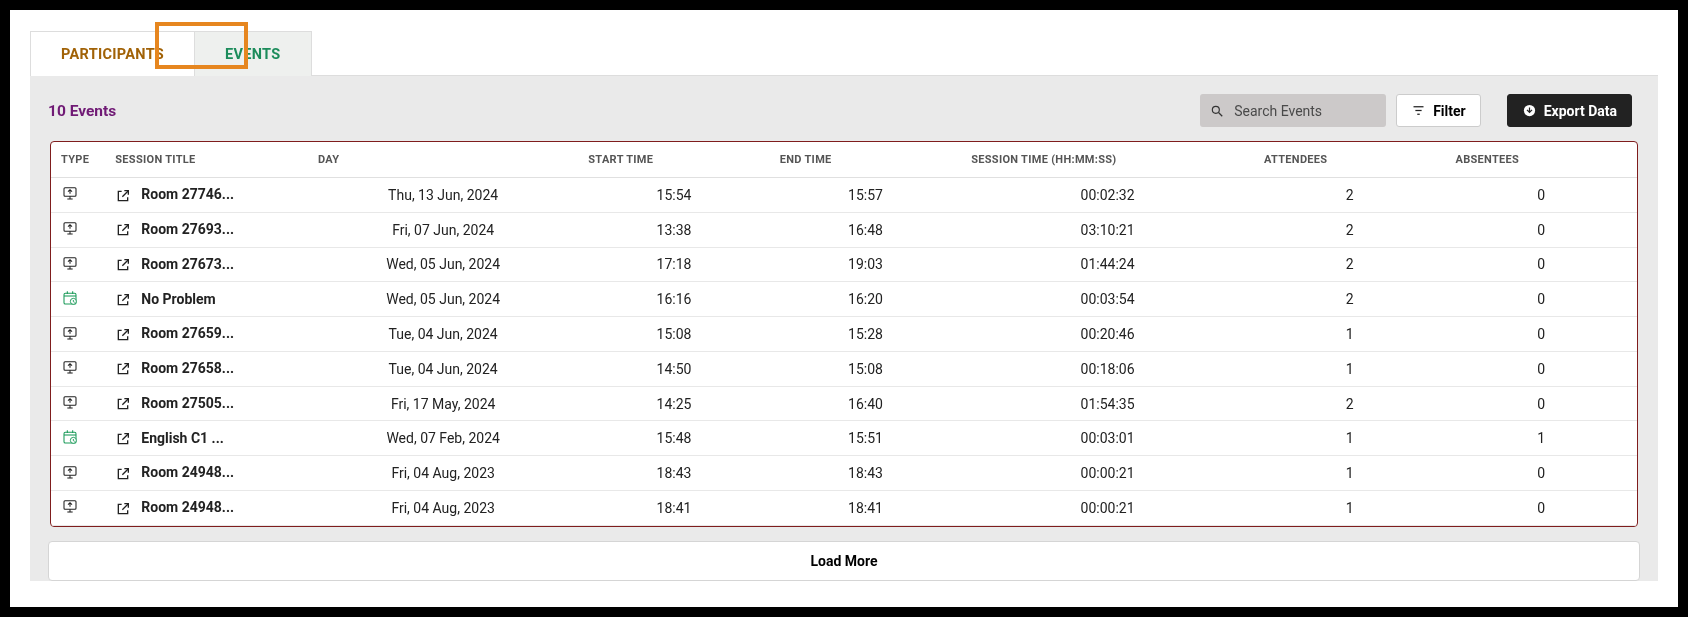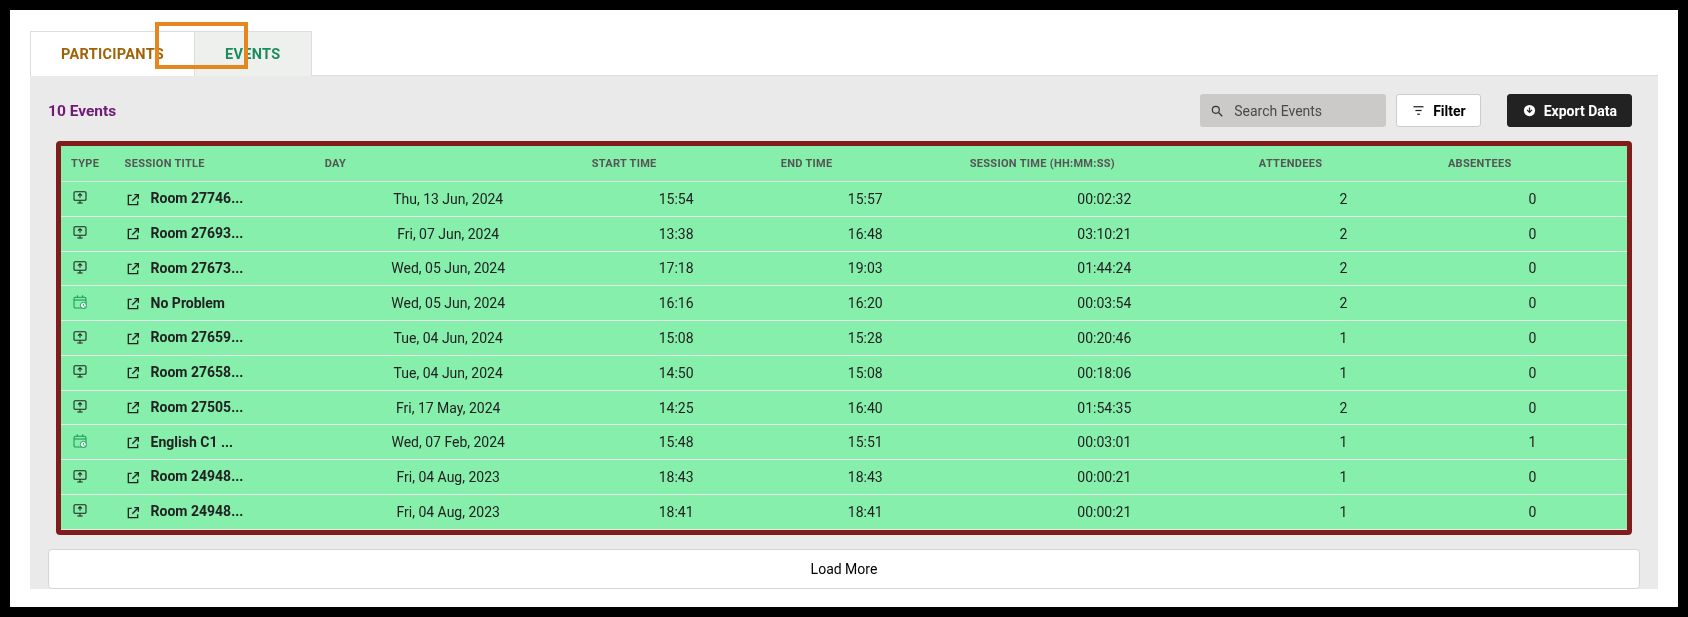--- a/index.html
+++ b/index.html
@@ -18,35 +18,35 @@
 .toolbar { display: flex; align-items: center; padding: 0 18px 14px 18px; }
 .events-count { font-weight: 700; font-size: 15.5px; flex: 0 0 auto; color: #701a75; }
 .spacer { flex: 1 1 auto; }
 .search-box { width: 186px; height: 33px; background: #ccc9c9; border-radius: 3px; display: flex; align-items: center; padding: 0 10px; margin-right: 10px; cursor: text; }
 .search-box .icon-search { width: 14px; height: 14px; margin-right: 10px; color:#333; }
 .search-box .ph { color: #4a4a4a; font-size: 14px; }
 .btn { height: 33px; border-radius: 3px; display: inline-flex; align-items: center; padding: 0 14px; font-weight: 700; font-size: 14px; cursor: pointer; border: 1px solid #ccc; background: #fff; margin-right: 26px; }
 .btn.dark { background: #222; color: #fff; border-color: #222; }
 .btn .ico { width: 15px; height: 15px; margin-right: 7px; }
 
-.table-wrap { margin: 0 26px; border: 5px solid #7f1d1d; border-radius: 4px; background: #86efac; overflow: hidden; }
+.table-wrap { margin: 0 20px; border: 1px solid #7f1d1d; border-radius: 4px; background: #ffffff; overflow: hidden; }
 table { width: 100%; border-collapse: collapse; }
 thead td { font-size: 11px; font-weight: 700; color: #555; letter-spacing: 0.3px; padding: 11px 10px; border-bottom: 1px solid #e0e0e0; }
 thead td.left { text-align: left; }
 tbody td { padding: 7.4px 10px; font-size: 14px; color: #222; text-align: center; border-bottom: 1px solid #e8e8e8; }
 tbody td.type { text-align: left; width: 44px; }
 tbody td.title { text-align: left; font-weight: 700; width: 180px; }
 tbody td.title .ext-ico { width: 16px; height: 16px; margin-right: 10px; vertical-align: middle; color:#222; stroke:#222; }
 
 .type-ico { width: 18px; height: 16px; }
 .type-ico.screen rect { fill:none; stroke:#222; stroke-width:1.6; }
 .type-ico.screen .bar { stroke:#222; stroke-width:1.6; }
 .type-ico.cal rect { fill:none; stroke:#1c9b5a; stroke-width:1.6; }
 
-.load-more { margin: 14px 18px 0 18px; background: #fff; border: 1px solid #d5d5d5; border-radius: 4px; text-align: center; padding: 11px 0; font-weight: 400; font-size: 14px; cursor: pointer; }
+.load-more { margin: 14px 18px 0 18px; background: #fff; border: 1px solid #d5d5d5; border-radius: 4px; text-align: center; padding: 11px 0; font-weight: 700; font-size: 14px; cursor: pointer; }
 
 .col-type { width: 44px; }
 .col-title { width: 180px; }
 .col-day { width: 240px; }
 .col-start { width: 170px; }
 .col-end { width: 170px; }
 .col-sess { width: 260px; }
 .col-att { width: 170px; }
 .col-abs { width: 170px; }
 </style>

